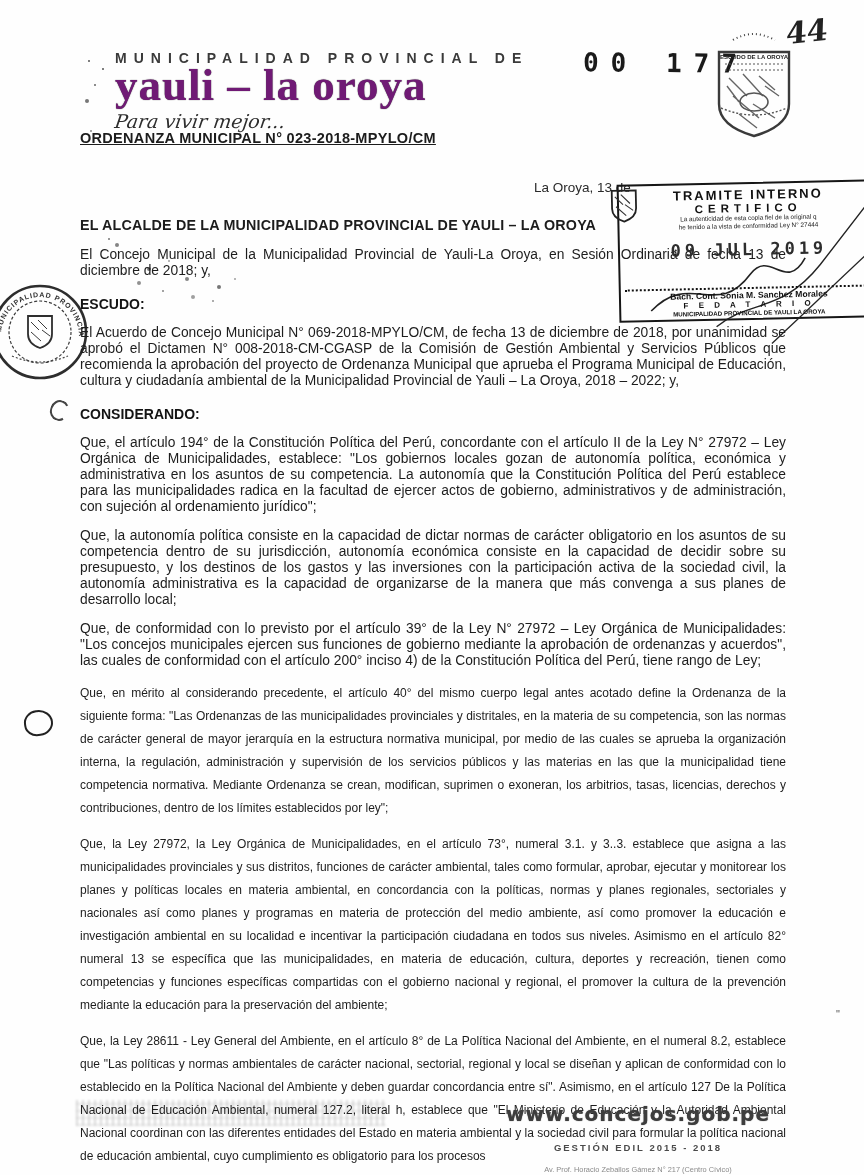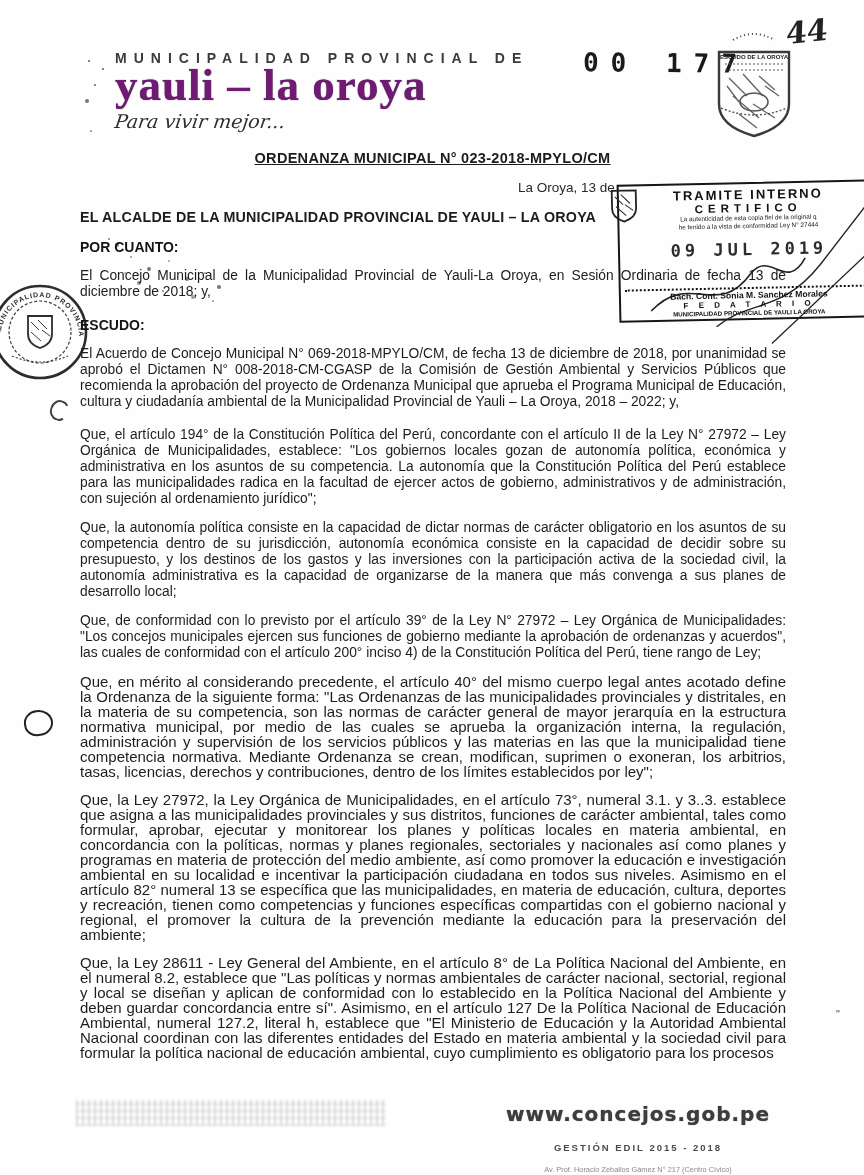--- a/index.html
+++ b/index.html
@@ -23,25 +23,25 @@
   .registry-number{
     position:absolute;left:583px;top:48px;
     font-family:"DejaVu Sans Mono",monospace;font-weight:bold;font-size:26px;
     letter-spacing:12px;color:#1a1a1a;transform:rotate(.5deg);white-space:nowrap;
   }
   .corner-number{
     position:absolute;left:786px;top:14px;font-family:"DejaVu Serif",serif;
     font-weight:700;font-size:30px;color:#222;transform:rotate(-6deg) skewX(-8deg);
   }
   .doc-title{
-    position:absolute;left:80px;top:150px;width:705px;text-align:center;
+    position:absolute;left:80px;top:130px;width:705px;
     font-size:14.5px;font-weight:bold;text-decoration:underline;letter-spacing:.3px;
     white-space:nowrap;
   }
-  .dateline{position:absolute;left:518px;top:180px;font-size:13.5px;color:#2a2a2a;white-space:nowrap;}
+  .dateline{position:absolute;left:534px;top:180px;font-size:13.5px;color:#2a2a2a;white-space:nowrap;}
 
   
   .crest{position:absolute;left:703px;top:26px;width:102px;height:118px;}
 
   
   .cert-stamp{
     position:absolute;left:618px;top:182px;width:262px;height:138px;
     border:2px solid #161616;transform:rotate(-1.2deg);z-index:3;
     text-align:center;padding-top:3px;box-sizing:border-box;
   }
@@ -84,23 +84,23 @@
     position:absolute;left:76px;top:1100px;width:310px;height:26px;opacity:.28;
     background:repeating-linear-gradient(90deg,rgba(40,40,40,.6) 0 2px,transparent 2px 6px),
                repeating-linear-gradient(0deg,rgba(40,40,40,.35) 0 2px,transparent 2px 7px);
     filter:blur(1px);
   }
   .margin-quote{position:absolute;left:836px;top:1008px;font-size:11px;color:#555;}
 
   
   .content{position:absolute;left:80px;top:205px;width:706px;}
   .content p{margin:0 0 13px;font-size:13.8px;line-height:16px;text-align:justify;color:#1d1d1d;}
-  .content p.tight{font-size:15px;line-height:15px;}
+  .content p.tight{font-size:12px;line-height:23px;}
   .h-label{font-size:14px;font-weight:bold;margin:0 0 13px;color:#141414;}
-  .addressee{font-size:14.3px;font-weight:bold;margin:4px 0 14px;letter-spacing:.2px;}
+  .addressee{font-size:14.3px;font-weight:bold;margin:12px 0 14px;letter-spacing:.2px;}
   .gap-lg{margin-bottom:17px !important;}
 
   
   .footer{position:absolute;left:468px;top:1102px;width:340px;text-align:center;z-index:2;}
   .footer-url{
     font-family:"DejaVu Sans",sans-serif;font-size:20px;font-weight:800;
     color:#3d3d3d;letter-spacing:1px;text-shadow:0 0 1px #555;white-space:nowrap;
   }
   .footer-gestion{font-size:9.5px;font-weight:bold;color:#4a4a4a;letter-spacing:2px;margin-top:16px;}
   .footer-addr{font-size:7.4px;color:#8a8a8a;filter:blur(.45px);margin-top:12px;white-space:nowrap;}
@@ -170,24 +170,24 @@
     </text>
     <path d="M44,36 h24 v18 q0 10 -12 14 q-12 -4 -12 -14 z" fill="none" stroke="#2e2e2e" stroke-width="1.8"></path>
     <path d="M47,42 l8,8 M54,40 l9,9 M47,52 l10,9 M58,50 l8,6" stroke="#3a3a3a" stroke-width="1"></path>
     <path d="M28,76 q28 12 56,0" fill="none" stroke="#444" stroke-width="1.2" stroke-dasharray="2 2"></path>
   </svg>
   <div class="c-mark"></div>
   <div class="o-mark"></div>
 
   <div class="content">
     <div class="addressee">EL ALCALDE DE LA MUNICIPALIDAD PROVINCIAL DE YAULI – LA OROYA</div>
-    <div class="h-label">POR CUANTO:</div>
     <p class="gap-lg">El Concejo Municipal de la Municipalidad Provincial de Yauli-La Oroya, en Sesión Ordinaria de fecha 13 de diciembre de 2018; y,</p>
     <div class="h-label">ESCUDO:</div>
     <p class="gap-lg">El Acuerdo de Concejo Municipal N° 069-2018-MPYLO/CM, de fecha 13 de diciembre de 2018, por unanimidad se aprobó el Dictamen N° 008-2018-CM-CGASP de la Comisión de Gestión Ambiental y Servicios Públicos que recomienda la aprobación del proyecto de Ordenanza Municipal que aprueba el Programa Municipal de Educación, cultura y ciudadanía ambiental de la Municipalidad Provincial de Yauli – La Oroya, 2018 – 2022; y,</p>
+    <div class="h-label">CONSIDERANDO:</div>
     <p>Que, el artículo 194° de la Constitución Política del Perú, concordante con el artículo II de la Ley N° 27972 – Ley Orgánica de Municipalidades, establece: "Los gobiernos locales gozan de autonomía política, económica y administrativa en los asuntos de su competencia. La autonomía que la Constitución Política del Perú establece para las municipalidades radica en la facultad de ejercer actos de gobierno, administrativos y de administración, con sujeción al ordenamiento jurídico";</p>
     <p>Que, la autonomía política consiste en la capacidad de dictar normas de carácter obligatorio en los asuntos de su competencia dentro de su jurisdicción, autonomía económica consiste en la capacidad de decidir sobre su presupuesto, y los destinos de los gastos y las inversiones con la participación activa de la sociedad civil, la autonomía administrativa es la capacidad de organizarse de la manera que más convenga a sus planes de desarrollo local;</p>
     <p>Que, de conformidad con lo previsto por el artículo 39° de la Ley N° 27972 – Ley Orgánica de Municipalidades: "Los concejos municipales ejercen sus funciones de gobierno mediante la aprobación de ordenanzas y acuerdos", las cuales de conformidad con el artículo 200° inciso 4) de la Constitución Política del Perú, tiene rango de Ley;</p>
     <p class="tight">Que, en mérito al considerando precedente, el artículo 40° del mismo cuerpo legal antes acotado define la Ordenanza de la siguiente forma: "Las Ordenanzas de las municipalidades provinciales y distritales, en la materia de su competencia, son las normas de carácter general de mayor jerarquía en la estructura normativa municipal, por medio de las cuales se aprueba la organización interna, la regulación, administración y supervisión de los servicios públicos y las materias en las que la municipalidad tiene competencia normativa. Mediante Ordenanza se crean, modifican, suprimen o exoneran, los arbitrios, tasas, licencias, derechos y contribuciones, dentro de los límites establecidos por ley";</p>
     <p class="tight">Que, la Ley 27972, la Ley Orgánica de Municipalidades, en el artículo 73°, numeral 3.1. y 3..3. establece que asigna a las municipalidades provinciales y sus distritos, funciones de carácter ambiental, tales como formular, aprobar, ejecutar y monitorear los planes y políticas locales en materia ambiental, en concordancia con la políticas, normas y planes regionales, sectoriales y nacionales así como planes y programas en materia de protección del medio ambiente, así como promover la educación e investigación ambiental en su localidad e incentivar la participación ciudadana en todos sus niveles. Asimismo en el artículo 82° numeral 13 se específica que las municipalidades, en materia de educación, cultura, deportes y recreación, tienen como competencias y funciones específicas compartidas con el gobierno nacional y regional, el promover la cultura de la prevención mediante la educación para la preservación del ambiente;</p>
     <p class="tight">Que, la Ley 28611 - Ley General del Ambiente, en el artículo 8° de La Política Nacional del Ambiente, en el numeral 8.2, establece que "Las políticas y normas ambientales de carácter nacional, sectorial, regional y local se diseñan y aplican de conformidad con lo establecido en la Política Nacional del Ambiente y deben guardar concordancia entre sí". Asimismo, en el artículo 127 De la Política Nacional de Educación Ambiental, numeral 127.2, literal h, establece que "El Ministerio de Educación y la Autoridad Ambiental Nacional coordinan con las diferentes entidades del Estado en materia ambiental y la sociedad civil para formular la política nacional de educación ambiental, cuyo cumplimiento es obligatorio para los procesos</p>
   </div>
 
   <div class="footer">
     <div class="footer-url">www.concejos.gob.pe</div>

